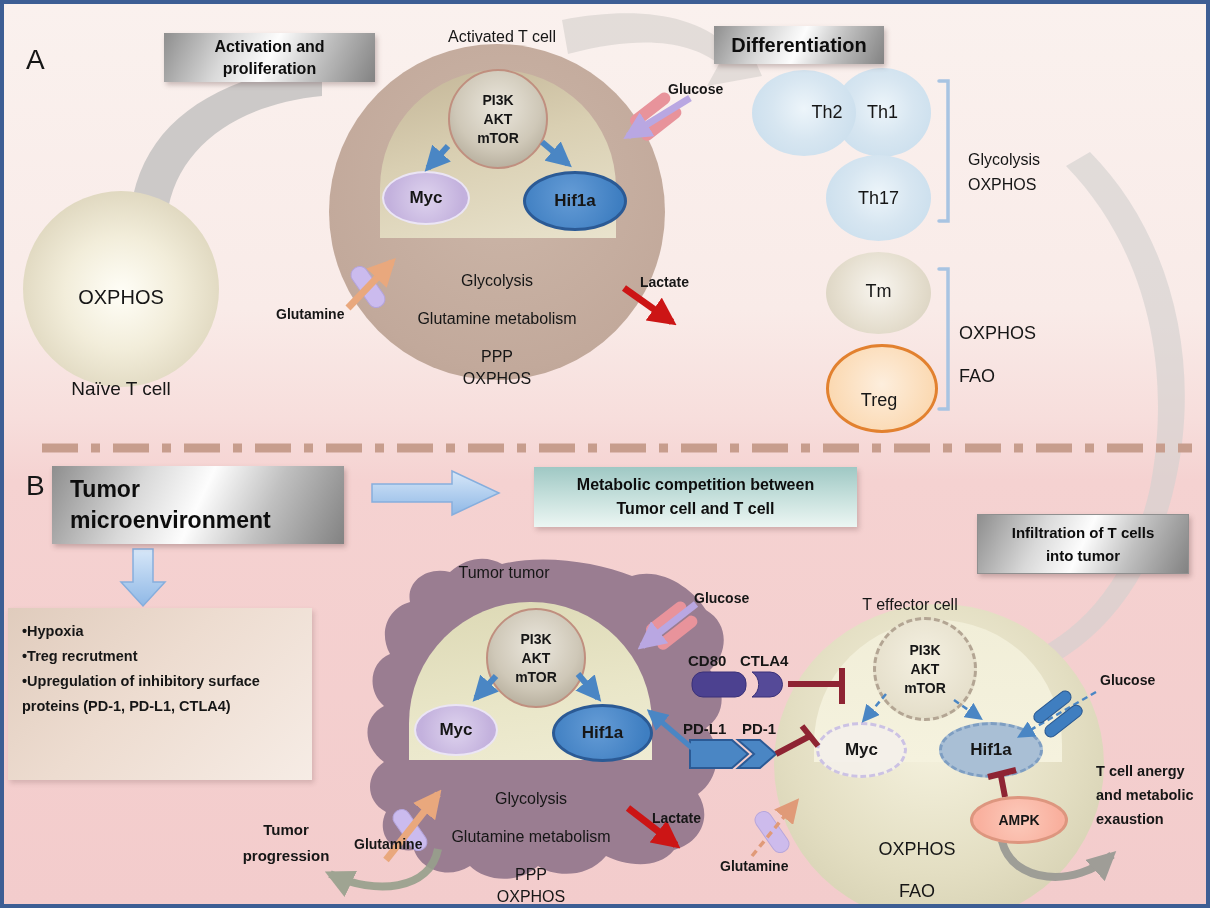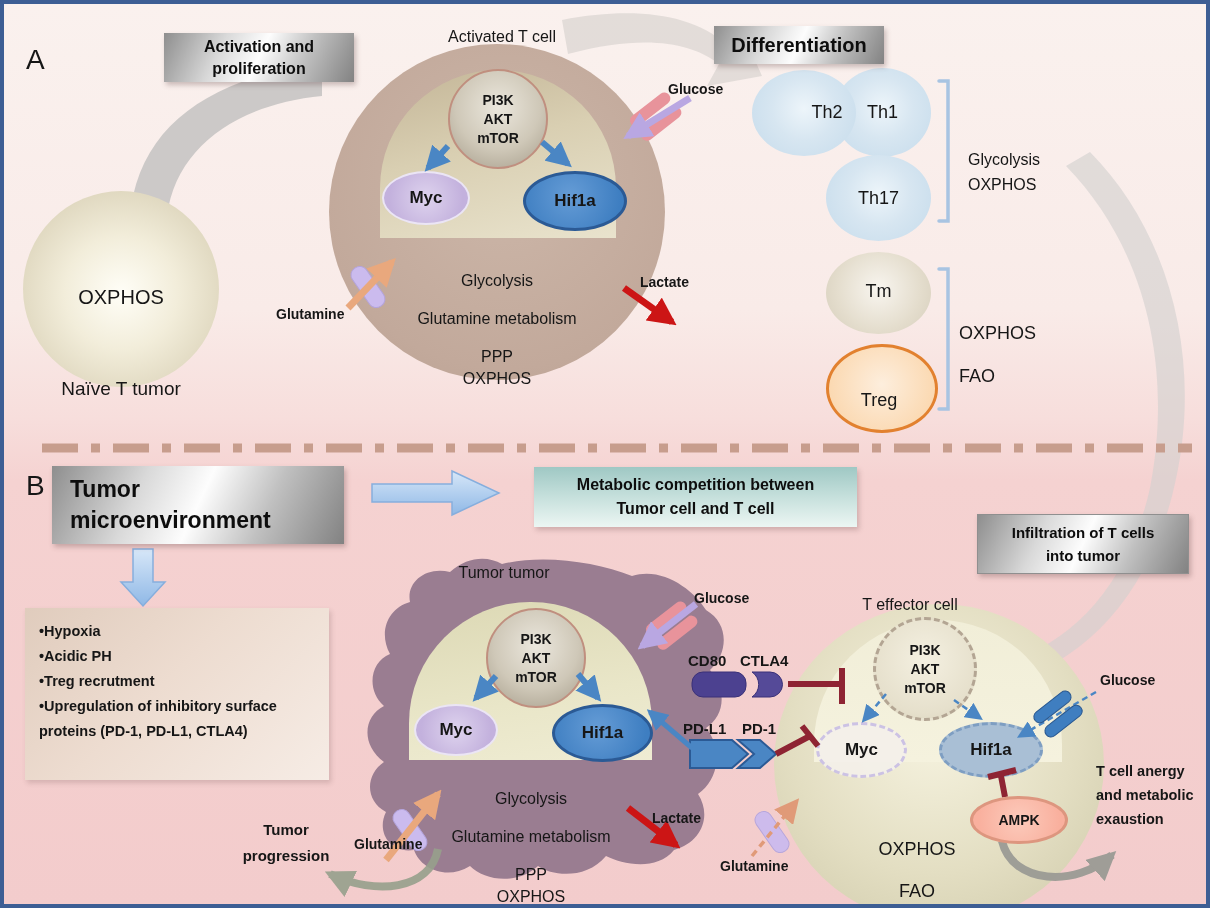--- a/index.html
+++ b/index.html
@@ -58,21 +58,21 @@
   </svg>
 
   <svg class="layer" id="svgblob">
     <path d="M498,560 C540,550 592,558 628,572 C658,562 690,586 702,606 C726,620 724,650 706,666 C724,688 720,712 702,724 C720,746 714,776 694,790 C708,812 698,838 670,846 C652,868 618,860 602,852 C582,876 548,872 534,862 C512,882 480,876 466,862 C442,877 416,864 410,846 C386,850 372,828 382,808 C360,796 362,770 380,758 C356,740 360,712 380,702 C362,686 366,658 386,650 C374,628 384,604 406,598 C402,578 422,562 446,568 C464,552 484,552 498,560 Z" fill="#9a7d91"></path>
   </svg>
 
   <div class="lbl b" style="left:22px;top:24px;font-size:28px;">A</div>
 
   <div class="cell naive" style="left:19px;top:187px;width:196px;height:196px;"></div>
   <div class="lbl b ctr" style="left:19px;top:266px;width:196px;font-size:20px;">OXPHOS</div>
-  <div class="lbl ctr" style="left:19px;top:374px;width:196px;font-size:19px;">Naïve T tumor</div>
+  <div class="lbl ctr" style="left:19px;top:374px;width:196px;font-size:19px;">Naïve T cell</div>
 
   <div class="cell acell" style="left:325px;top:40px;width:336px;height:336px;"></div>
   <div class="arch archA" style="left:376px;top:66px;width:236px;height:168px;"></div>
   <div class="org stack pi3k" style="left:444px;top:65px;width:96px;height:96px;display:flex;">
     <span>PI3K</span>
     <span>AKT</span>
     <span>mTOR</span>
   </div>
   <div class="org myc" style="left:378px;top:167px;width:84px;height:50px;">Myc</div>
   <div class="org hif" style="left:519px;top:167px;width:98px;height:54px;">Hif1a</div>
@@ -100,44 +100,43 @@
 
   <div class="cell tmc" style="left:822px;top:248px;width:105px;height:82px;"></div>
   <div class="cell treg" style="left:822px;top:340px;width:106px;height:83px;"></div>
   <div class="lbl ctr" style="left:822px;top:277px;width:105px;font-size:18px;">Tm</div>
   <div class="lbl ctr b" style="left:822px;top:370px;width:106px;font-size:18px;">Treg</div>
   <div class="grp" style="left:955px;top:300px;font-size:18px;line-height:27px;">
     <div class="b">OXPHOS</div>
     <div class="b">FAO</div>
   </div>
 
-  <div class="gbox" style="left:160px;top:29px;width:190px;height:49px;font-size:16px;line-height:22px;">
+  <div class="gbox" style="left:160px;top:29px;width:211px;height:49px;font-size:16px;line-height:22px;">
     <div>Activation and</div>
     <div>proliferation</div>
   </div>
   <div class="gbox" style="left:710px;top:22px;width:170px;height:38px;font-size:20px;">Differentiation</div>
 
   <div class="lbl b" style="left:22px;top:450px;font-size:28px;">B</div>
 
   <div class="gbox" style="left:48px;top:462px;width:292px;height:78px;align-items:flex-start;padding-left:18px;box-sizing:border-box;font-size:23px;line-height:31px;">
     <div>Tumor</div>
     <div>microenvironment</div>
   </div>
   <div class="tealbox" style="left:530px;top:463px;width:323px;height:60px;font-size:16px;line-height:24px;">
     <div>Metabolic competition between</div>
     <div>Tumor cell and T cell</div>
   </div>
   <div class="gbox" style="left:973px;top:510px;width:210px;height:58px;font-size:15px;line-height:23px;border:1px solid #8f8f8f;">
     <div>Infiltration of T cells</div>
     <div>into tumor</div>
   </div>
 
-  <div class="abs" style="left:21px;top:604px;width:304px;height:172px;z-index:40;box-sizing:border-box;padding:11px 0 0 14px;background:linear-gradient(135deg,#e0ccbd 0%,#eddcd0 45%,#f6ece5 100%);box-shadow:2px 3px 5px rgba(90,60,60,.2);">
+  <div class="abs" style="left:4px;top:604px;width:304px;height:172px;z-index:40;box-sizing:border-box;padding:11px 0 0 14px;background:linear-gradient(135deg,#e0ccbd 0%,#eddcd0 45%,#f6ece5 100%);box-shadow:2px 3px 5px rgba(90,60,60,.2);">
     <div class="feat">•Hypoxia</div>
-    <div class="feat">•Acidic PH</div>
     <div class="feat">•Treg recrutment</div>
     <div class="feat">•Upregulation of  inhibitory surface</div>
     <div class="feat">proteins (PD-1, PD-L1, CTLA4)</div>
   </div>
 
   <div class="lbl ctr b" style="left:420px;top:544px;width:160px;font-size:16px;">Tumor tumor</div>
 
   <div class="arch archB1" style="left:405px;top:598px;width:243px;height:158px;"></div>
   <div class="org stack pi3k" style="left:482px;top:604px;width:96px;height:96px;display:flex;">
     <span>PI3K</span>

